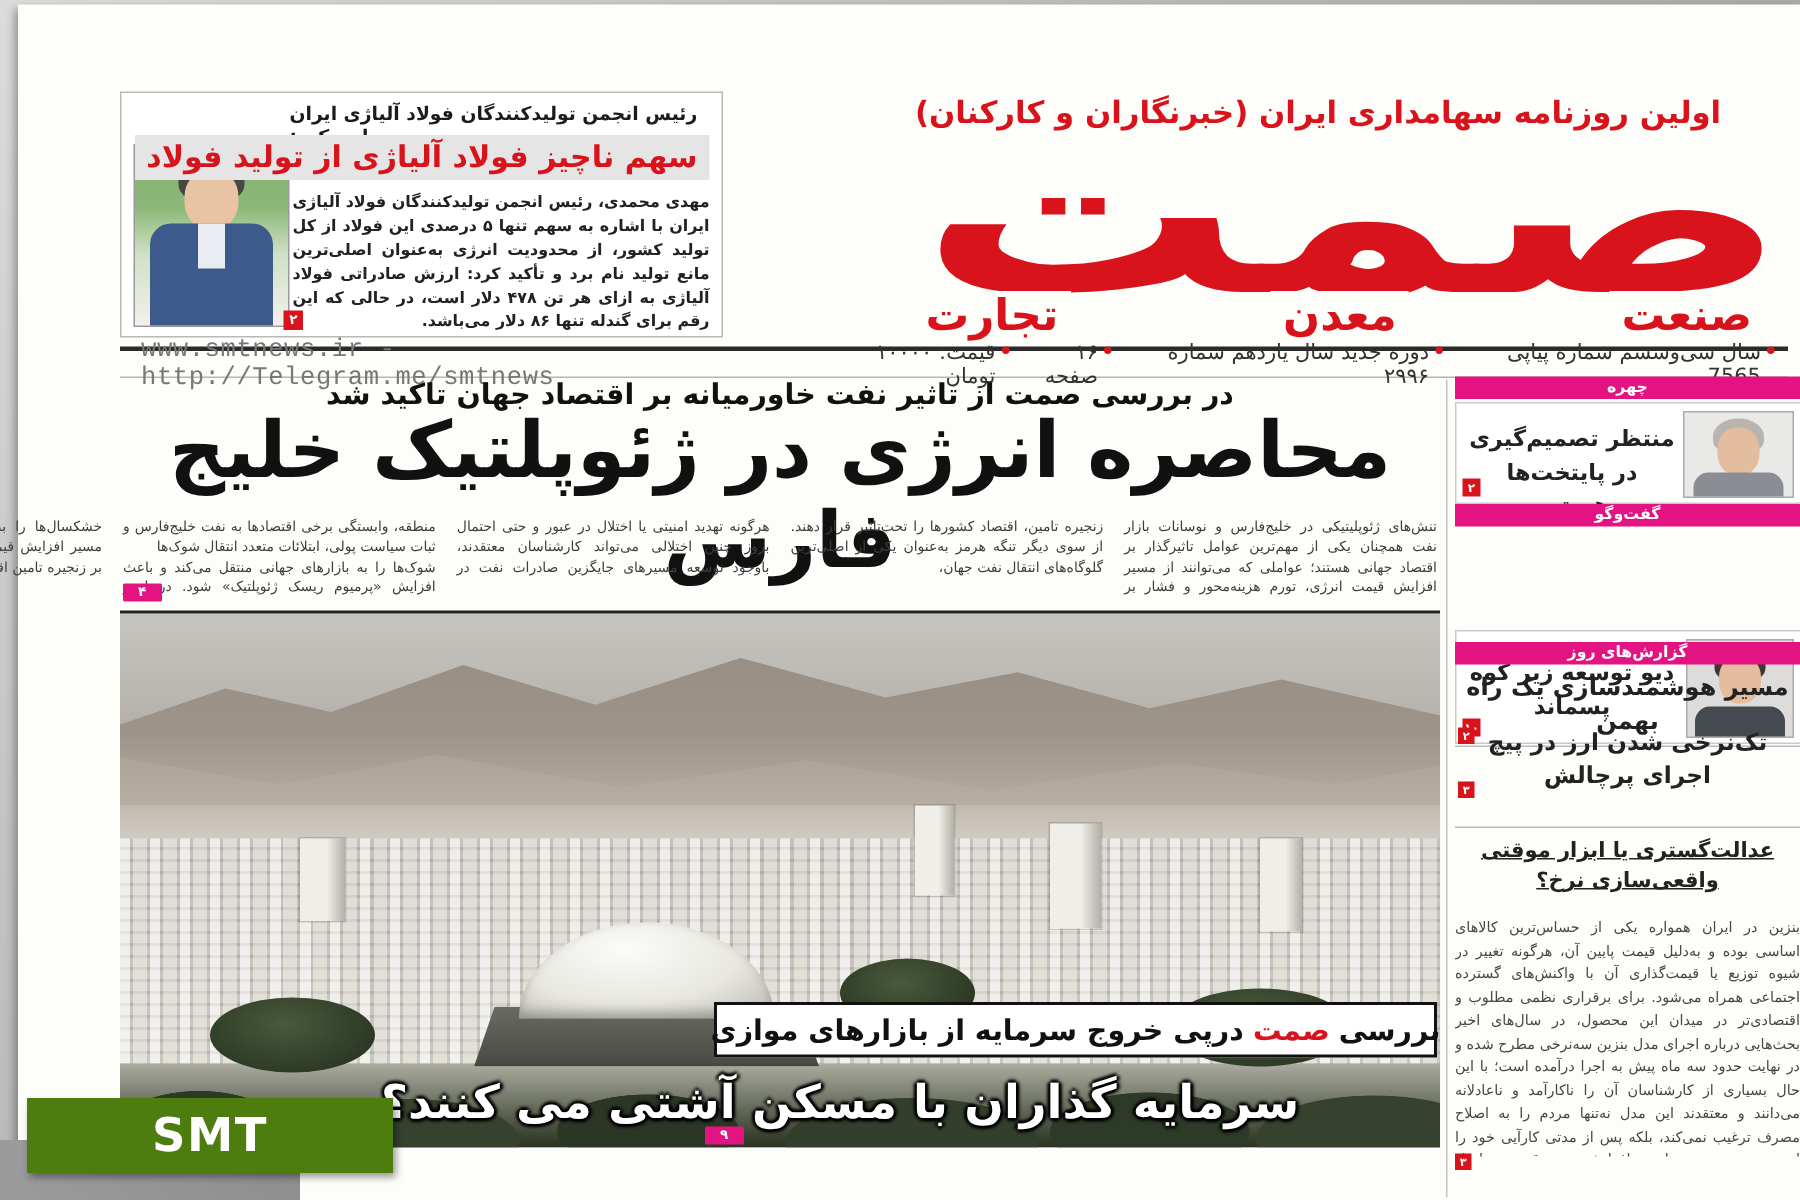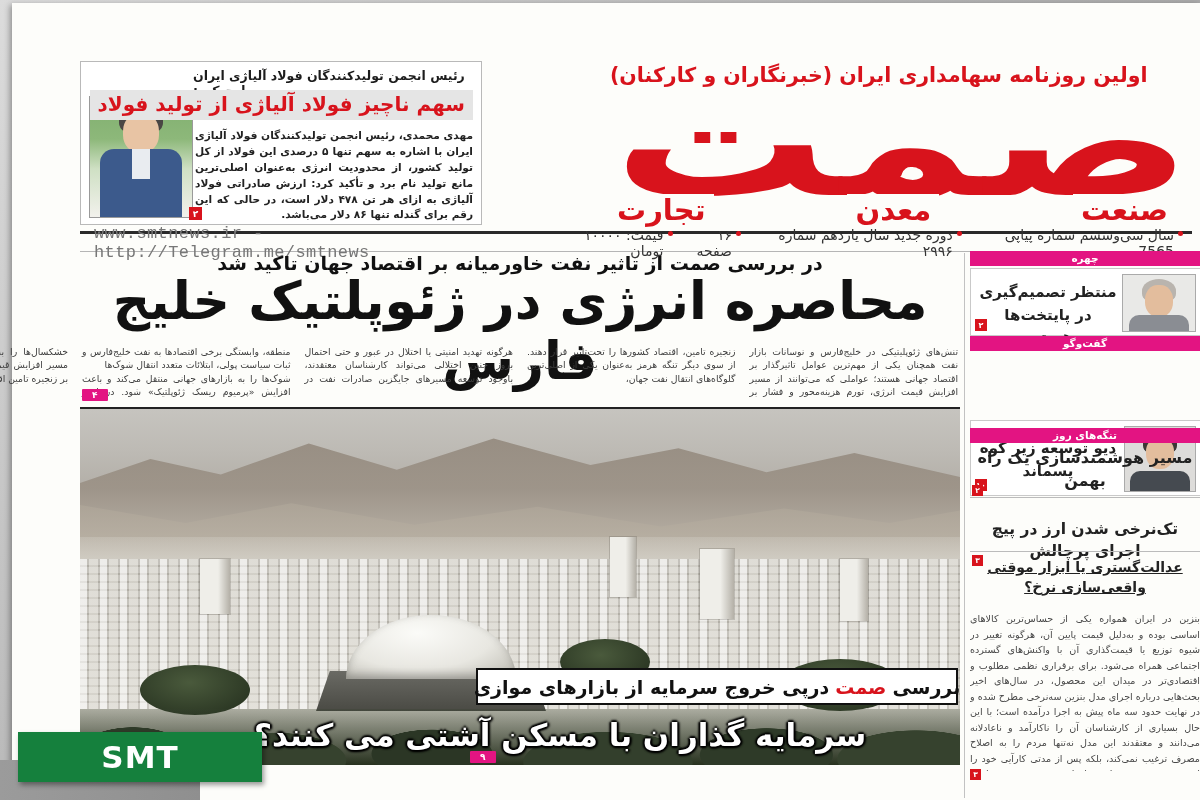--- a/index.html
+++ b/index.html
@@ -93,21 +93,21 @@
   .sb-photo .face{position:absolute;left:50%;transform:translateX(-50%);top:10px;width:28px;height:32px;border-radius:45%;background:#e3bd9d;}
   .sb-photo .suit{position:absolute;left:50%;transform:translateX(-50%);top:40px;width:60px;height:28px;border-radius:10px 10px 0 0;}
   .sb-title{position:absolute;right:84px;left:8px;top:12px;font-size:15px;font-weight:bold;color:#222;text-align:center;direction:rtl;line-height:1.5;}
   .sb-badge{position:absolute;left:4px;bottom:4px;width:12px;height:12px;font-size:8px;}
   .report-title{text-align:center;direction:rtl;font-weight:bold;color:#222;}
   .report-rule{border-bottom:1px solid #bbb;}
   .sb-article{font-size:9.6px;line-height:1.62;color:#474747;text-align:justify;direction:rtl;}
 
   
   .grey-corner{left:0;top:760px;width:200px;height:40px;background:linear-gradient(90deg,#9b9b9b,#8f8f8f);}
-  .smtlogo{left:18px;top:732px;width:244px;height:50px;background:#15803d;color:#fff;display:flex;align-items:center;justify-content:center;gap:8px;box-shadow:2px 3px 5px rgba(0,0,0,.4);}
+  .smtlogo{left:18px;top:732px;width:244px;height:50px;background:#4d7c0f;color:#fff;display:flex;align-items:center;justify-content:center;gap:8px;box-shadow:2px 3px 5px rgba(0,0,0,.4);}
   .smtlogo .b{font-size:31px;font-weight:bold;letter-spacing:1px;}
   .smtlogo .r{font-size:27px;font-weight:normal;letter-spacing:1px;}
 </style>
 </head>
 <body>
 
 <div class="stage">
   <div class="page">
 
     <div class="abs steelbox rtl">
@@ -198,29 +198,29 @@
     <div class="abs sb sb-item" style="top:349px;height:74px;">
       <div class="sb-photo" style="width:70px;height:64px;background:#dddcda;">
         <div class="hair" style="background:#3b3835;"></div>
         <div class="face"></div>
         <div class="suit" style="background:#454a50;top:44px;"></div>
       </div>
       <div class="sb-title" style="top:16px;">دیو توسعه زیر کوه پسماند</div>
       <div class="red-badge sb-badge">۱۰</div>
     </div>
 
-    <div class="abs sb mag-bar" style="top:425px;">تنگه‌های روز</div>
+    <div class="abs sb mag-bar" style="top:425px;">گزارش‌های روز</div>
 
     <div class="abs sb" style="top:443px;height:50px;">
       <div class="report-title" style="font-size:16px;line-height:1.45;">مسیر هوشمندسازی یک راه بهمن</div>
       <div class="red-badge" style="position:absolute;left:2px;bottom:0;width:11px;height:11px;font-size:7.5px;">۲</div>
     </div>
     <div class="abs sb report-rule" style="top:494px;height:0;"></div>
 
-    <div class="abs sb" style="top:515px;height:48px;">
+    <div class="abs sb" style="top:481px;height:48px;">
       <div class="report-title" style="font-size:15.5px;line-height:1.45;">تک‌نرخی شدن ارز در پیچ اجرای پرچالش</div>
       <div class="red-badge" style="position:absolute;left:2px;bottom:0;width:11px;height:11px;font-size:7.5px;">۳</div>
     </div>
     <div class="abs sb report-rule" style="top:548px;height:0;"></div>
 
     <div class="abs sb" style="top:554px;height:48px;">
       <div class="report-title" style="font-size:14px;line-height:1.45;text-decoration:underline;">عدالت‌گستری یا ابزار موقتی واقعی‌سازی نرخ؟</div>
     </div>
 
     <div class="abs sb sb-article" style="top:608px;height:160px;overflow:hidden;">بنزین در ایران همواره یکی از حساس‌ترین کالاهای اساسی بوده و به‌دلیل قیمت پایین آن، هرگونه تغییر در شیوه توزیع یا قیمت‌گذاری آن با واکنش‌های گسترده اجتماعی همراه می‌شود. برای برقراری نظمی مطلوب و اقتصادی‌تر در میدان این محصول، در سال‌های اخیر بحث‌هایی درباره اجرای مدل بنزین سه‌نرخی مطرح شده و در نهایت حدود سه ماه پیش به اجرا درآمده است؛ با این حال بسیاری از کارشناسان آن را ناکارآمد و ناعادلانه می‌دانند و معتقدند این مدل نه‌تنها مردم را به اصلاح مصرف ترغیب نمی‌کند، بلکه پس از مدتی کارآیی خود را از دست می‌دهد و نیازمند افزایش مجدد قیمت و ایجاد شوک‌های دیگری است. بر این اساس، عده‌ای برای تغییر وضعیت پیشنهادهایی را مطرح می‌کنند که شاید در سال‌های اخیر طرح «اختصاصی بنزین به هر فرد» و سهمیه‌بندی آن بتواند جایگزینی باشد که به‌اعتقاد آنها عادلانه‌تر و کارآمدتر است؛ اما در مقابل عده دیگری از کارشناسان نیز چنین طرح‌هایی را مولد تعهدات جدید برای دولت‌ها و هزینه‌زا می‌دانند و معتقدند این راهکارها بیشتر سدی از راه‌هایی کوتاه‌مدت برای واقعی‌سازی نرخ بنزین می‌سازد تا راهکارهایی عدالت‌گستر.</div>

